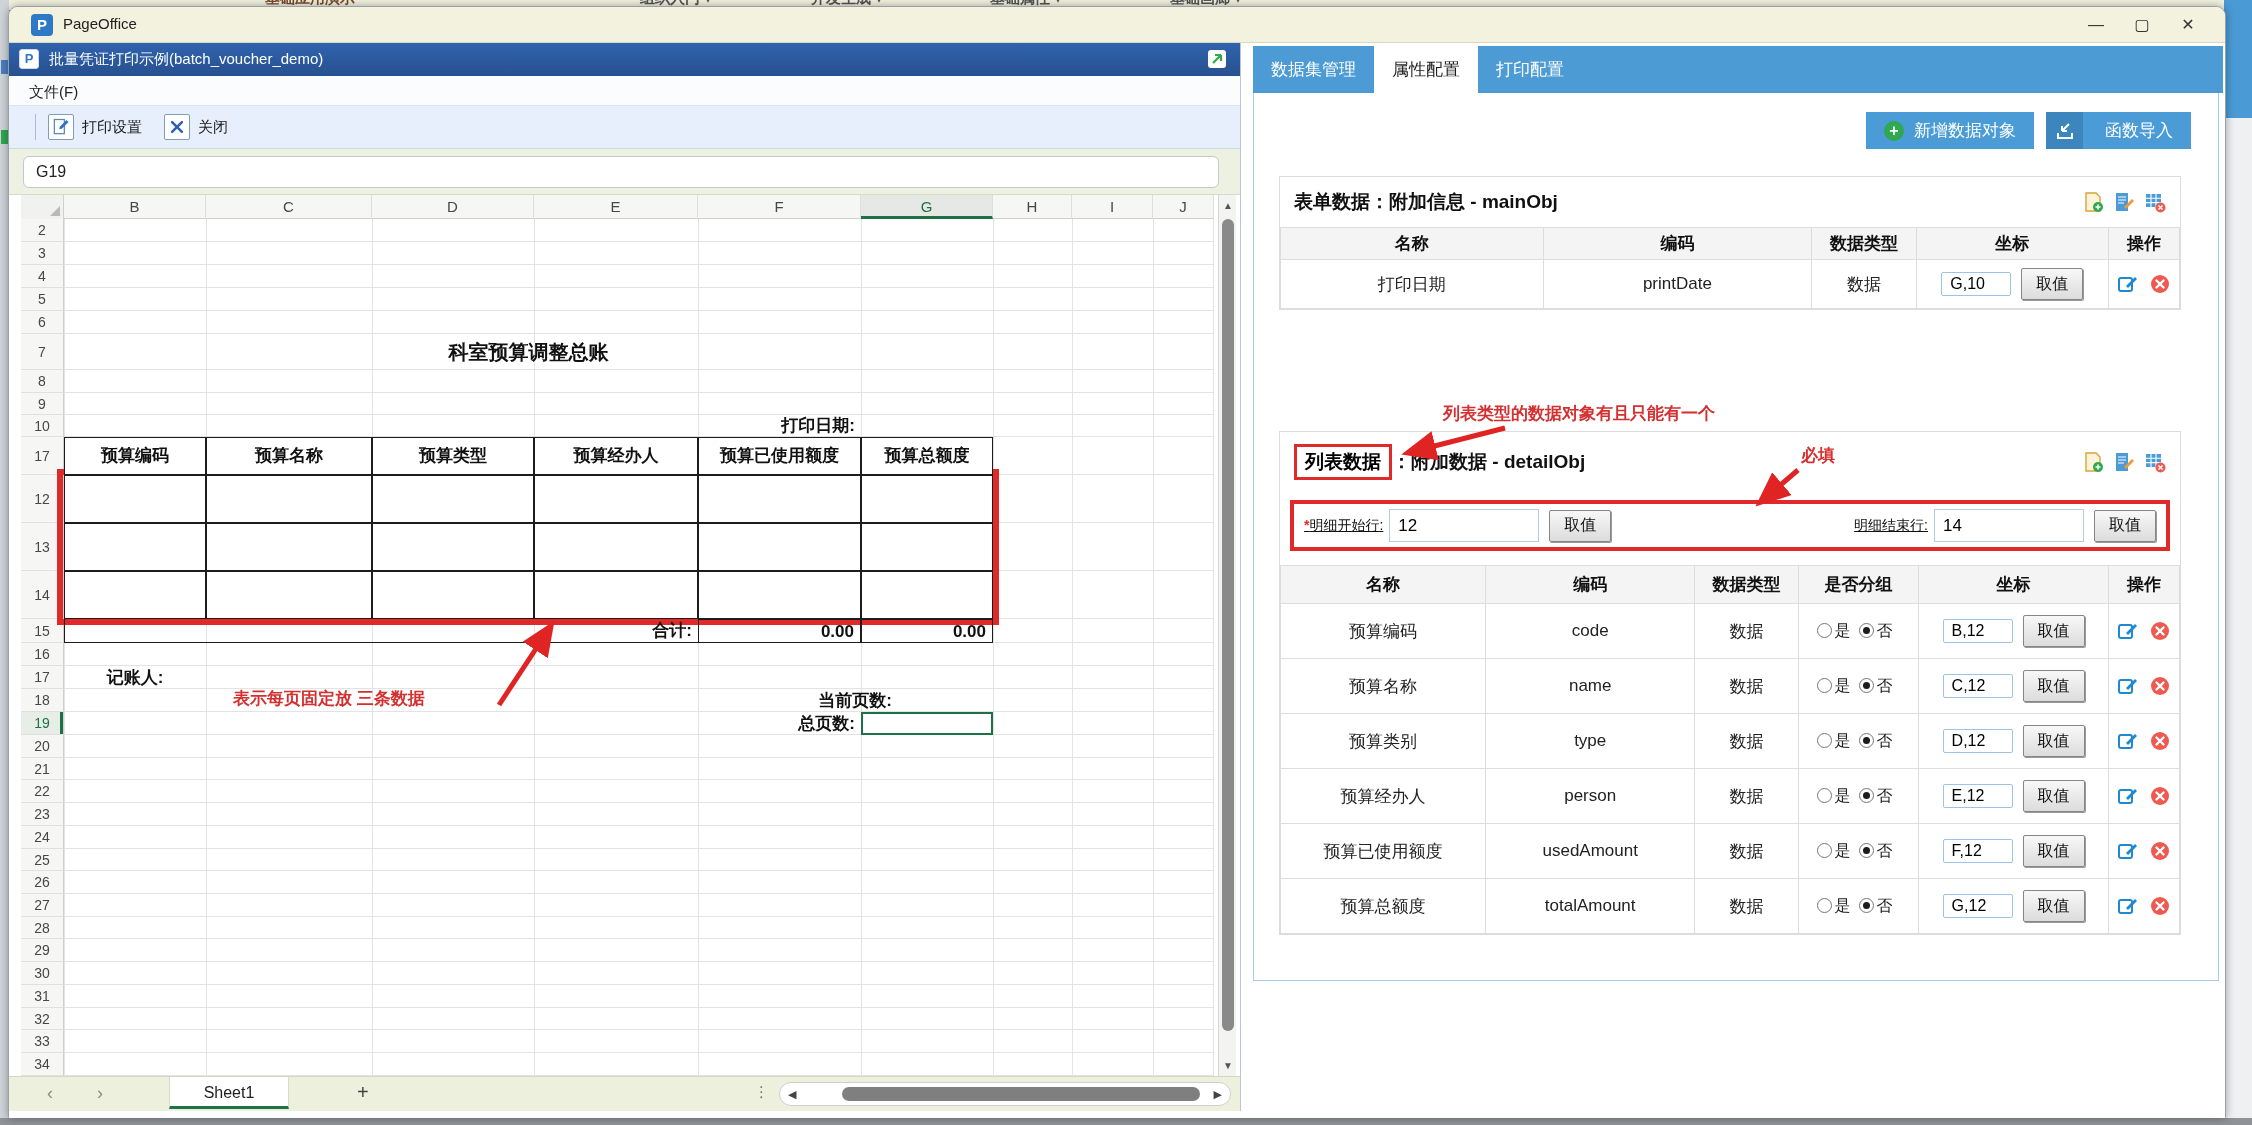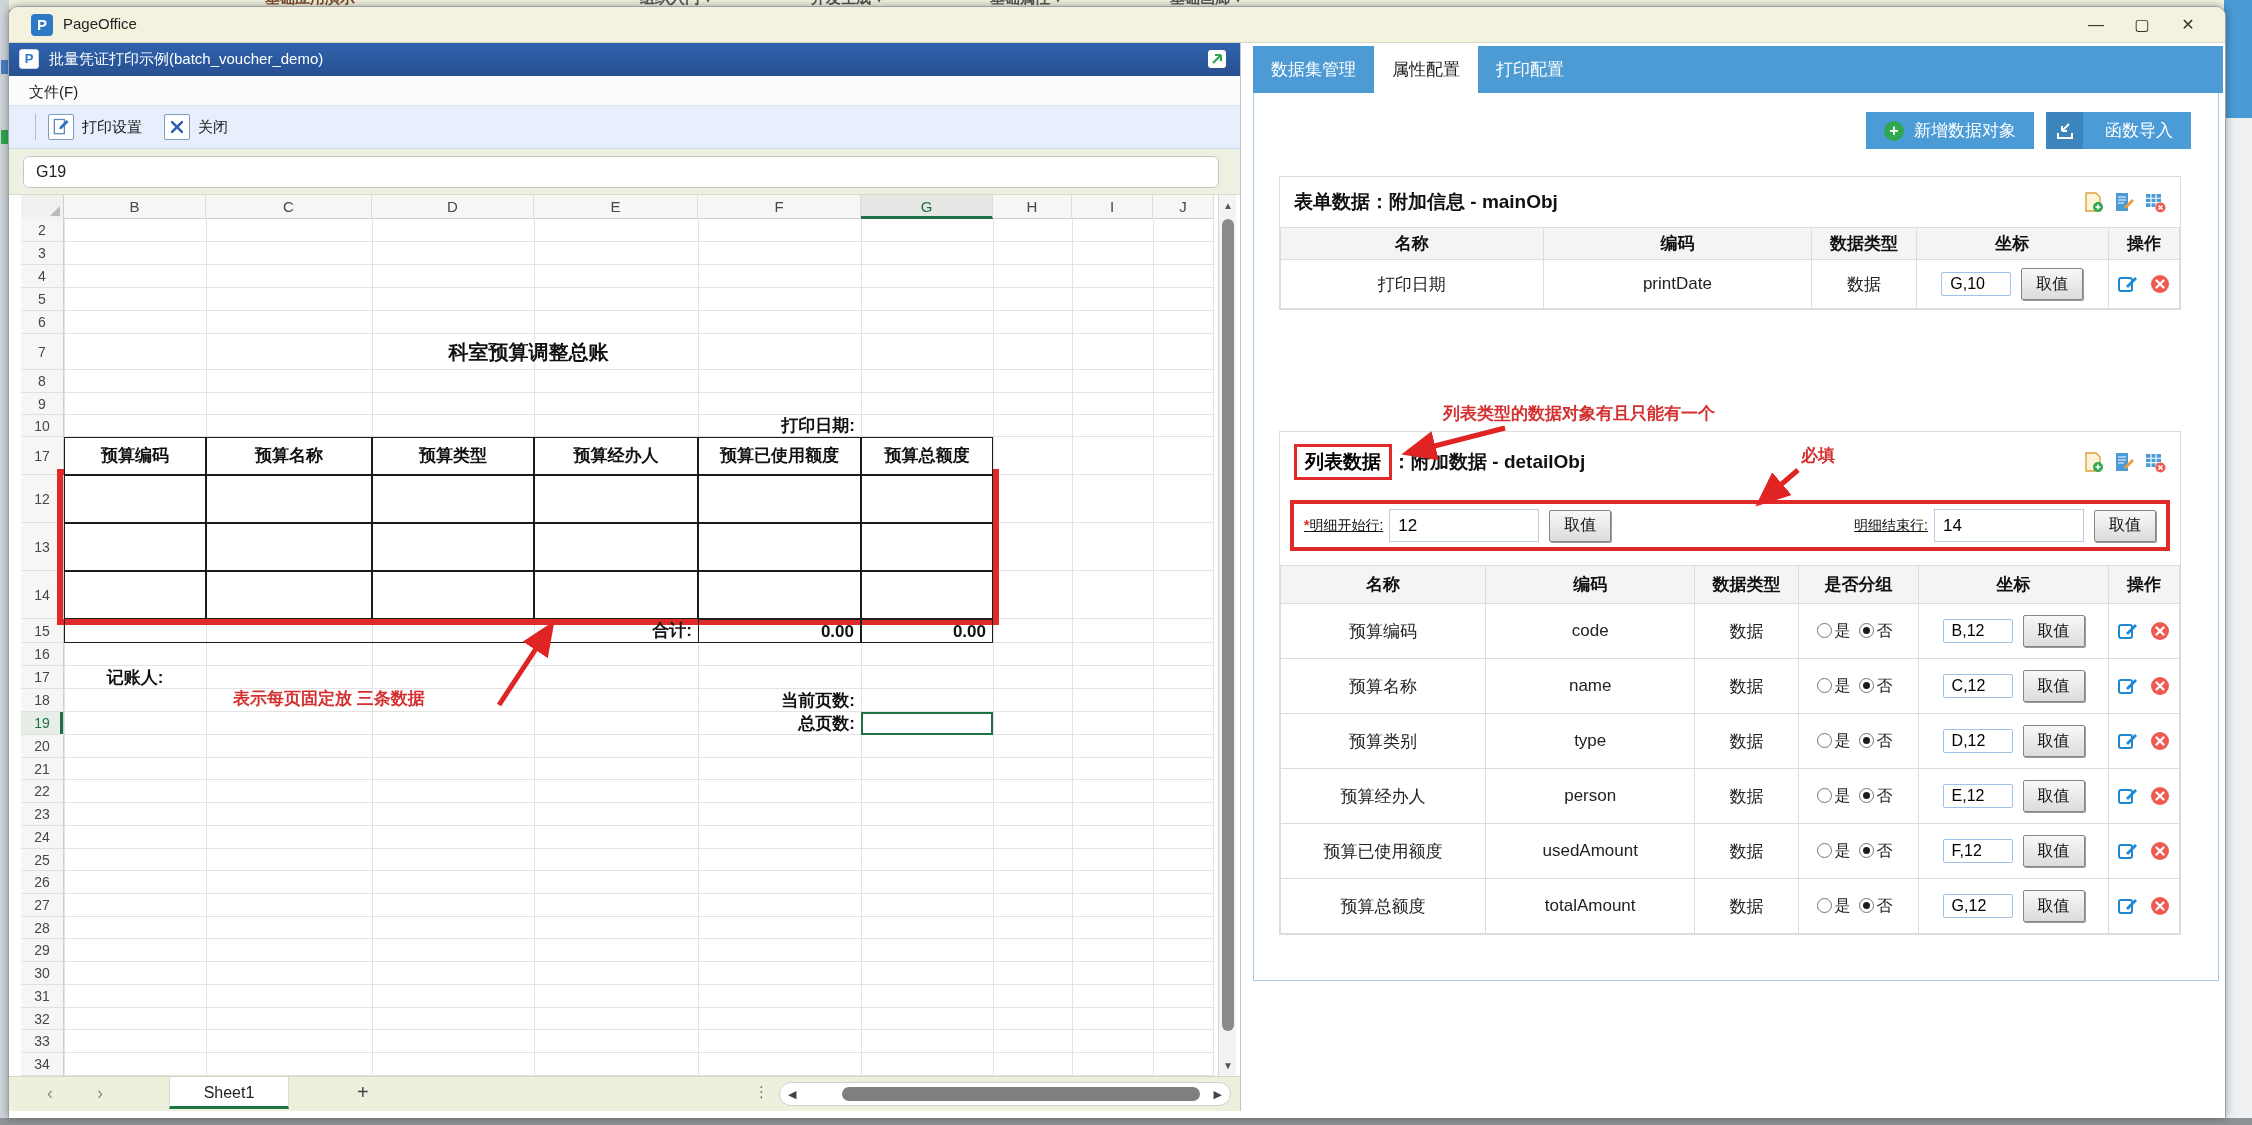--- a/index.html
+++ b/index.html
@@ -283,21 +283,21 @@
               <div class="rowhdr" style="top: 0px; height: 23px; line-height: 23px;">2</div>
             <div class="redrect"></div>
             <div class="selcell"></div>
 
             <div class="c t-title" style="left: 43px; top: 115px; width: 929px; height: 36px; line-height: 36px;">科室预算调整总账</div>
             <div class="c bold right" style="left: 677px; top: 196px; width: 163px; height: 22px; line-height: 22px;">打印日期:</div>
             <div class="c bold right bL bB" style="left: 43px; top: 400px; width: 634px; height: 24px; line-height: 24px;">合计:</div>
             <div class="c bold right bAll" style="left: 677px; top: 400px; width: 163px; height: 24px; line-height: 24px;">0.00</div>
             <div class="c bold right bAll" style="left: 840px; top: 400px; width: 132px; height: 24px; line-height: 24px;">0.00</div>
             <div class="c bold left" style="left: 43px; top: 447px; width: 142px; height: 23px; line-height: 23px; text-align: center;">记账人:</div>
-            <div class="c bold right" style="left: 677px; top: 470px; width: 163px; height: 23px; line-height: 23px;">当前页数:</div>
+            <div class="c bold right" style="left: 714px; top: 470px; width: 163px; height: 23px; line-height: 23px;">当前页数:</div>
             <div class="c bold right" style="left: 677px; top: 493px; width: 163px; height: 23px; line-height: 23px;">总页数:</div>
 
             <div class="grid-note">表示每页固定放 三条数据</div>
             <svg class="ov" width="1193" height="857">
               <defs>
                   <marker id="ah1" markerWidth="8" markerHeight="8" refX="5" refY="3" orient="auto">
                     <path d="M0,0 L7,3 L0,6 Z" fill="#e02424"></path>
                   </marker>
                 </defs>
               <line x1="478" y1="486" x2="528" y2="410" stroke="#e02424" stroke-width="5" marker-end="url(#ah1)"></line>

